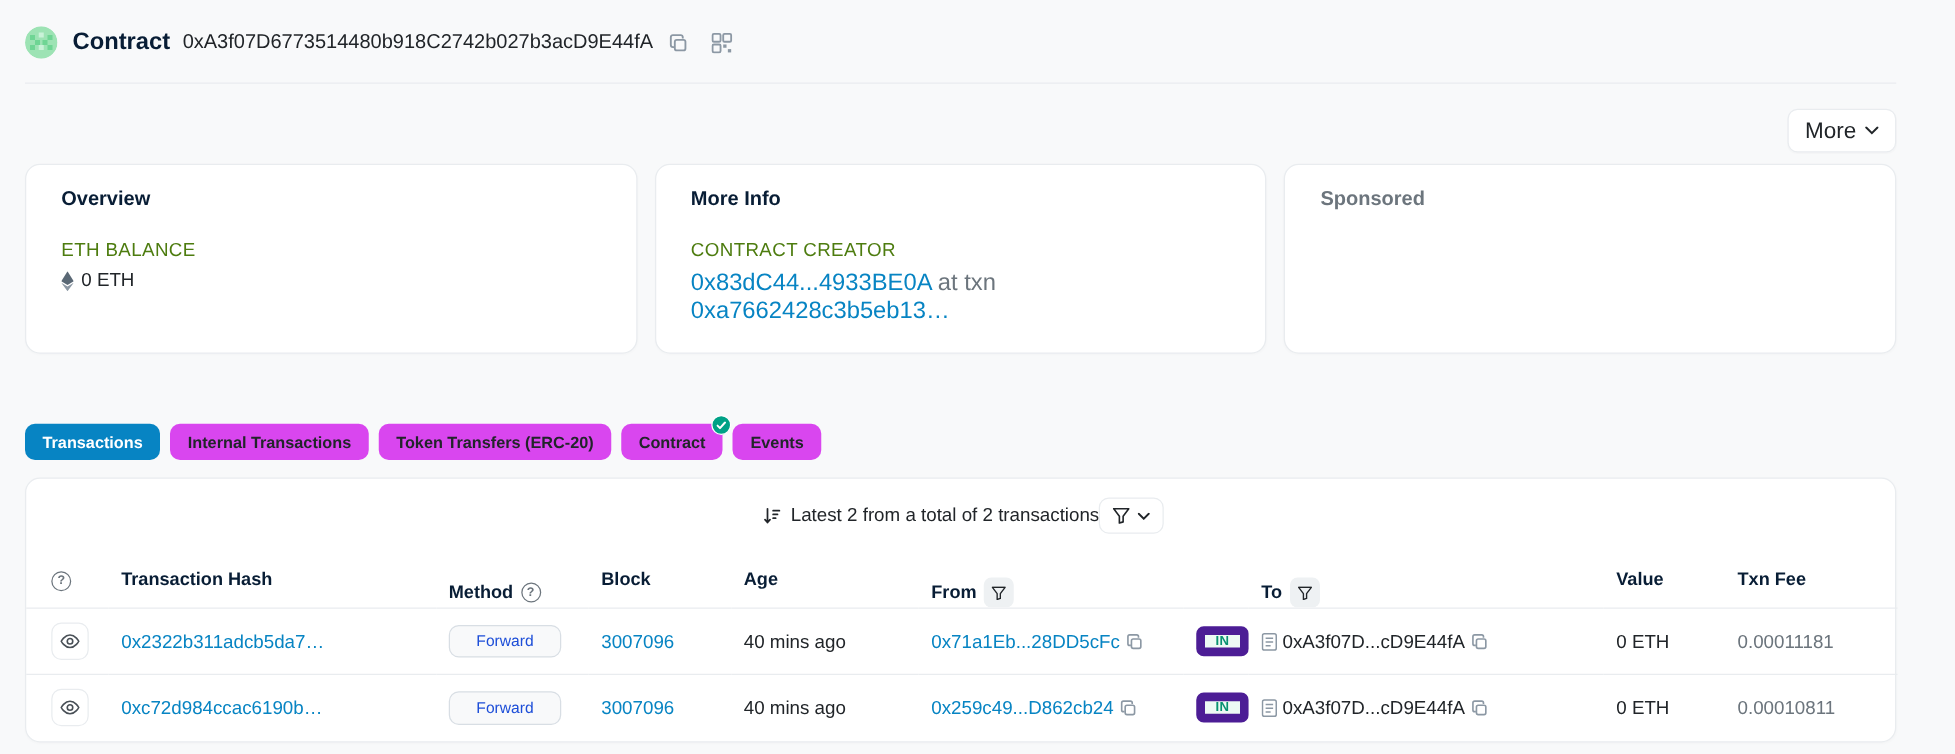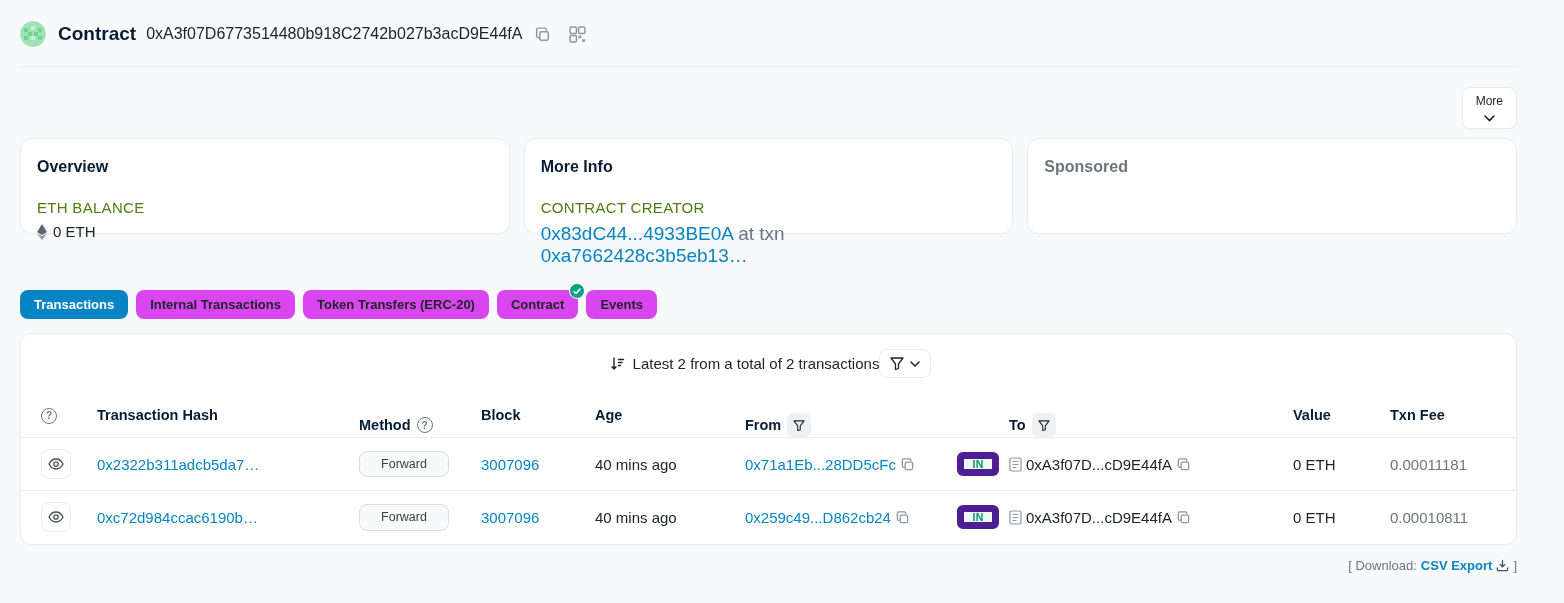--- a/index.html
+++ b/index.html
@@ -22,30 +22,29 @@
   .page-title { font-size: 19px; font-weight: bold; color: #081d35; }
   .page-address { font-size: 16px; color: #212529; margin-left: -2px; }
   .hicon { color: #8c98a4; display: inline-flex; align-items: center; cursor: pointer; }
   .hicon svg { display: block; }
 
   
   .more-row { display: flex; justify-content: flex-end; margin-top: 20px; }
   .more-btn {
     display: inline-flex; align-items: center; gap: 7px;
     background: #fff; border: 1px solid #e9ecef; border-radius: 8px;
-    padding: 6px 13px; font-size: 12px; color: #212529; cursor: pointer;
+    padding: 6px 13px; font-size: 18px; color: #212529; cursor: pointer;
     box-shadow: 0 1px 1px rgba(0,0,0,.02);
-    flex-direction: column;
   }
 
   
   .cards { display: flex; gap: 14px; margin-top: 9px; }
   .card {
     flex: 1 1 0; background: #fff; border: 1px solid #e9ecef;
-    border-radius: 12px; padding: 19px 16px; height: 96px;
+    border-radius: 12px; padding: 19px 28px; height: 152px;
     box-shadow: 0 1px 2px rgba(0,0,0,.02);
   }
   .card-title { font-size: 16px; font-weight: bold; color: #081d35; margin-bottom: 23px; }
   .card-title.muted { color: #6c757d; }
   .field-label { font-size: 15px; color: #4d7c0f; letter-spacing: .3px; margin-bottom: 7px; }
   .field-value { display: flex; align-items: center; gap: 6px; font-size: 15px; color: #212529; }
   .link { color: #0784c3; text-decoration: none; cursor: pointer; }
   .creator-line { font-size: 19px; color: #6c757d; }
 
   
@@ -106,21 +105,21 @@
   }
 
   .eye-btn {
     display: inline-flex; align-items: center; justify-content: center;
     width: 30px; height: 30px; border: 1px solid #e9ecef; border-radius: 8px;
     background: #fff; cursor: pointer; color: #495057;
   }
   .method-badge {
     display: inline-block; min-width: 90px; text-align: center;
     background: #f8f9fa; border: 1px solid #d8dee4; border-radius: 8px;
-    font-size: 12.5px; color: #404040; padding: 6px 8px; line-height: 1;
+    font-size: 12.5px; color: #1d4ed8; padding: 6px 8px; line-height: 1;
   }
   .addr-cell { display: flex; align-items: center; gap: 4px; text-align: right; }
   .copy-btn { display: inline-flex; color: #8c98a4; cursor: pointer; }
   .in-badge {
     display: inline-flex; align-items: center; justify-content: center;
     width: 42px; height: 24px;
     background: #edf9f4; border: 7px solid #4c1d95; border-radius: 6px;
     color: #089171; font-size: 10.5px; font-weight: bold; letter-spacing: .3px;
   }
   .doc-icon { color: #8c98a4; display: inline-flex; flex: 0 0 auto; }

